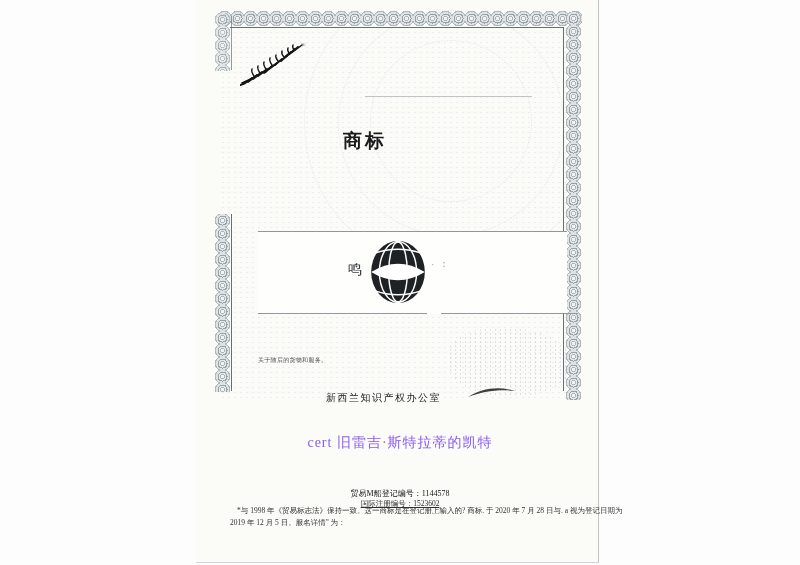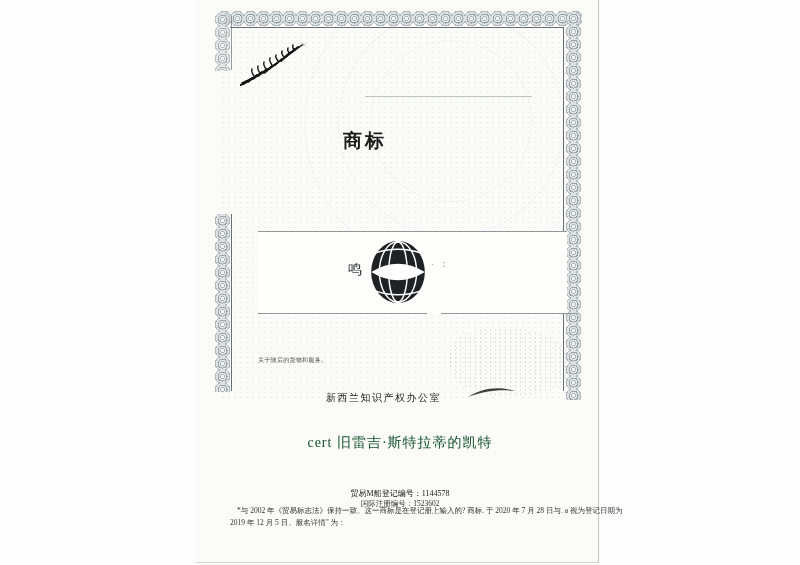--- a/index.html
+++ b/index.html
@@ -50,25 +50,25 @@
   .band-b1{left:258px;top:313px;width:169px;height:1px;background:#8f979c;}
   .band-b2{left:441px;top:313px;width:137px;height:1px;background:#8f979c;}
   .mark-char{left:348px;top:261px;font-size:14px;color:#3c4145;}
   .globe{left:370px;top:241px;width:56px;height:62px;}
   .faint-marks{left:431px;top:259px;font-size:10px;color:#9aa0a4;letter-spacing:3px;}
   .goods-note{left:258px;top:356px;font-size:6px;color:#4a4a4a;letter-spacing:.3px;white-space:nowrap;}
   .office{left:284px;top:391px;font-size:10px;font-weight:normal;letter-spacing:1.5px;
         color:#1e1e1e;white-space:nowrap;margin-left:42px;}
   .swoosh{left:468px;top:385px;width:48px;height:14px;}
   .owner{left:250px;top:434px;width:300px;text-align:center;font-size:14px;
-        letter-spacing:1px;color:#14532d;white-space:nowrap;}
+        letter-spacing:1px;color:#8b5cf6;white-space:nowrap;}
   .reg-line{left:300px;top:488px;width:200px;text-align:center;font-size:8px;
         font-weight:normal;color:#141414;white-space:nowrap;}
   .intl-line{left:300px;top:499px;width:200px;text-align:center;font-size:7.5px;
-        color:#2f2f2f;white-space:nowrap;}
+        color:#2f2f2f;white-space:nowrap;text-decoration:underline;}
   .terms1{left:237px;top:506px;font-size:7.5px;color:#333;white-space:nowrap;}
   .terms2{left:230px;top:518px;font-size:7.5px;color:#333;white-space:nowrap;text-align:center;}
 </style>
 </head>
 <body>
 
 <div class="canvas">
 
   <div class="page"></div>
 
@@ -153,16 +153,16 @@
   <div class="abs owner">cert 旧雷吉·斯特拉蒂的凯特</div>
 
   <div class="abs reg-line">
     <span>贸易M船登记编号：</span><span>1144578</span>
   </div>
 
   <div class="abs intl-line">
     <span>国际注册编号：</span><span>1523602</span>
   </div>
 
-  <div class="abs terms1">*与 2002 年《贸易标志法》保持一致。这一商标是在登记册上输入的?  商标. 于 2020 年 7 月 28 日与. a 视为登记日期为</div>
+  <div class="abs terms1">*与 1998 年《贸易标志法》保持一致。这一商标是在登记册上输入的?  商标. 于 2020 年 7 月 28 日与. a 视为登记日期为</div>
   <div class="abs terms2">2019 年 12 月 5 日。服名详情" 为：</div>
 
 </div>
 
 </body></html>

